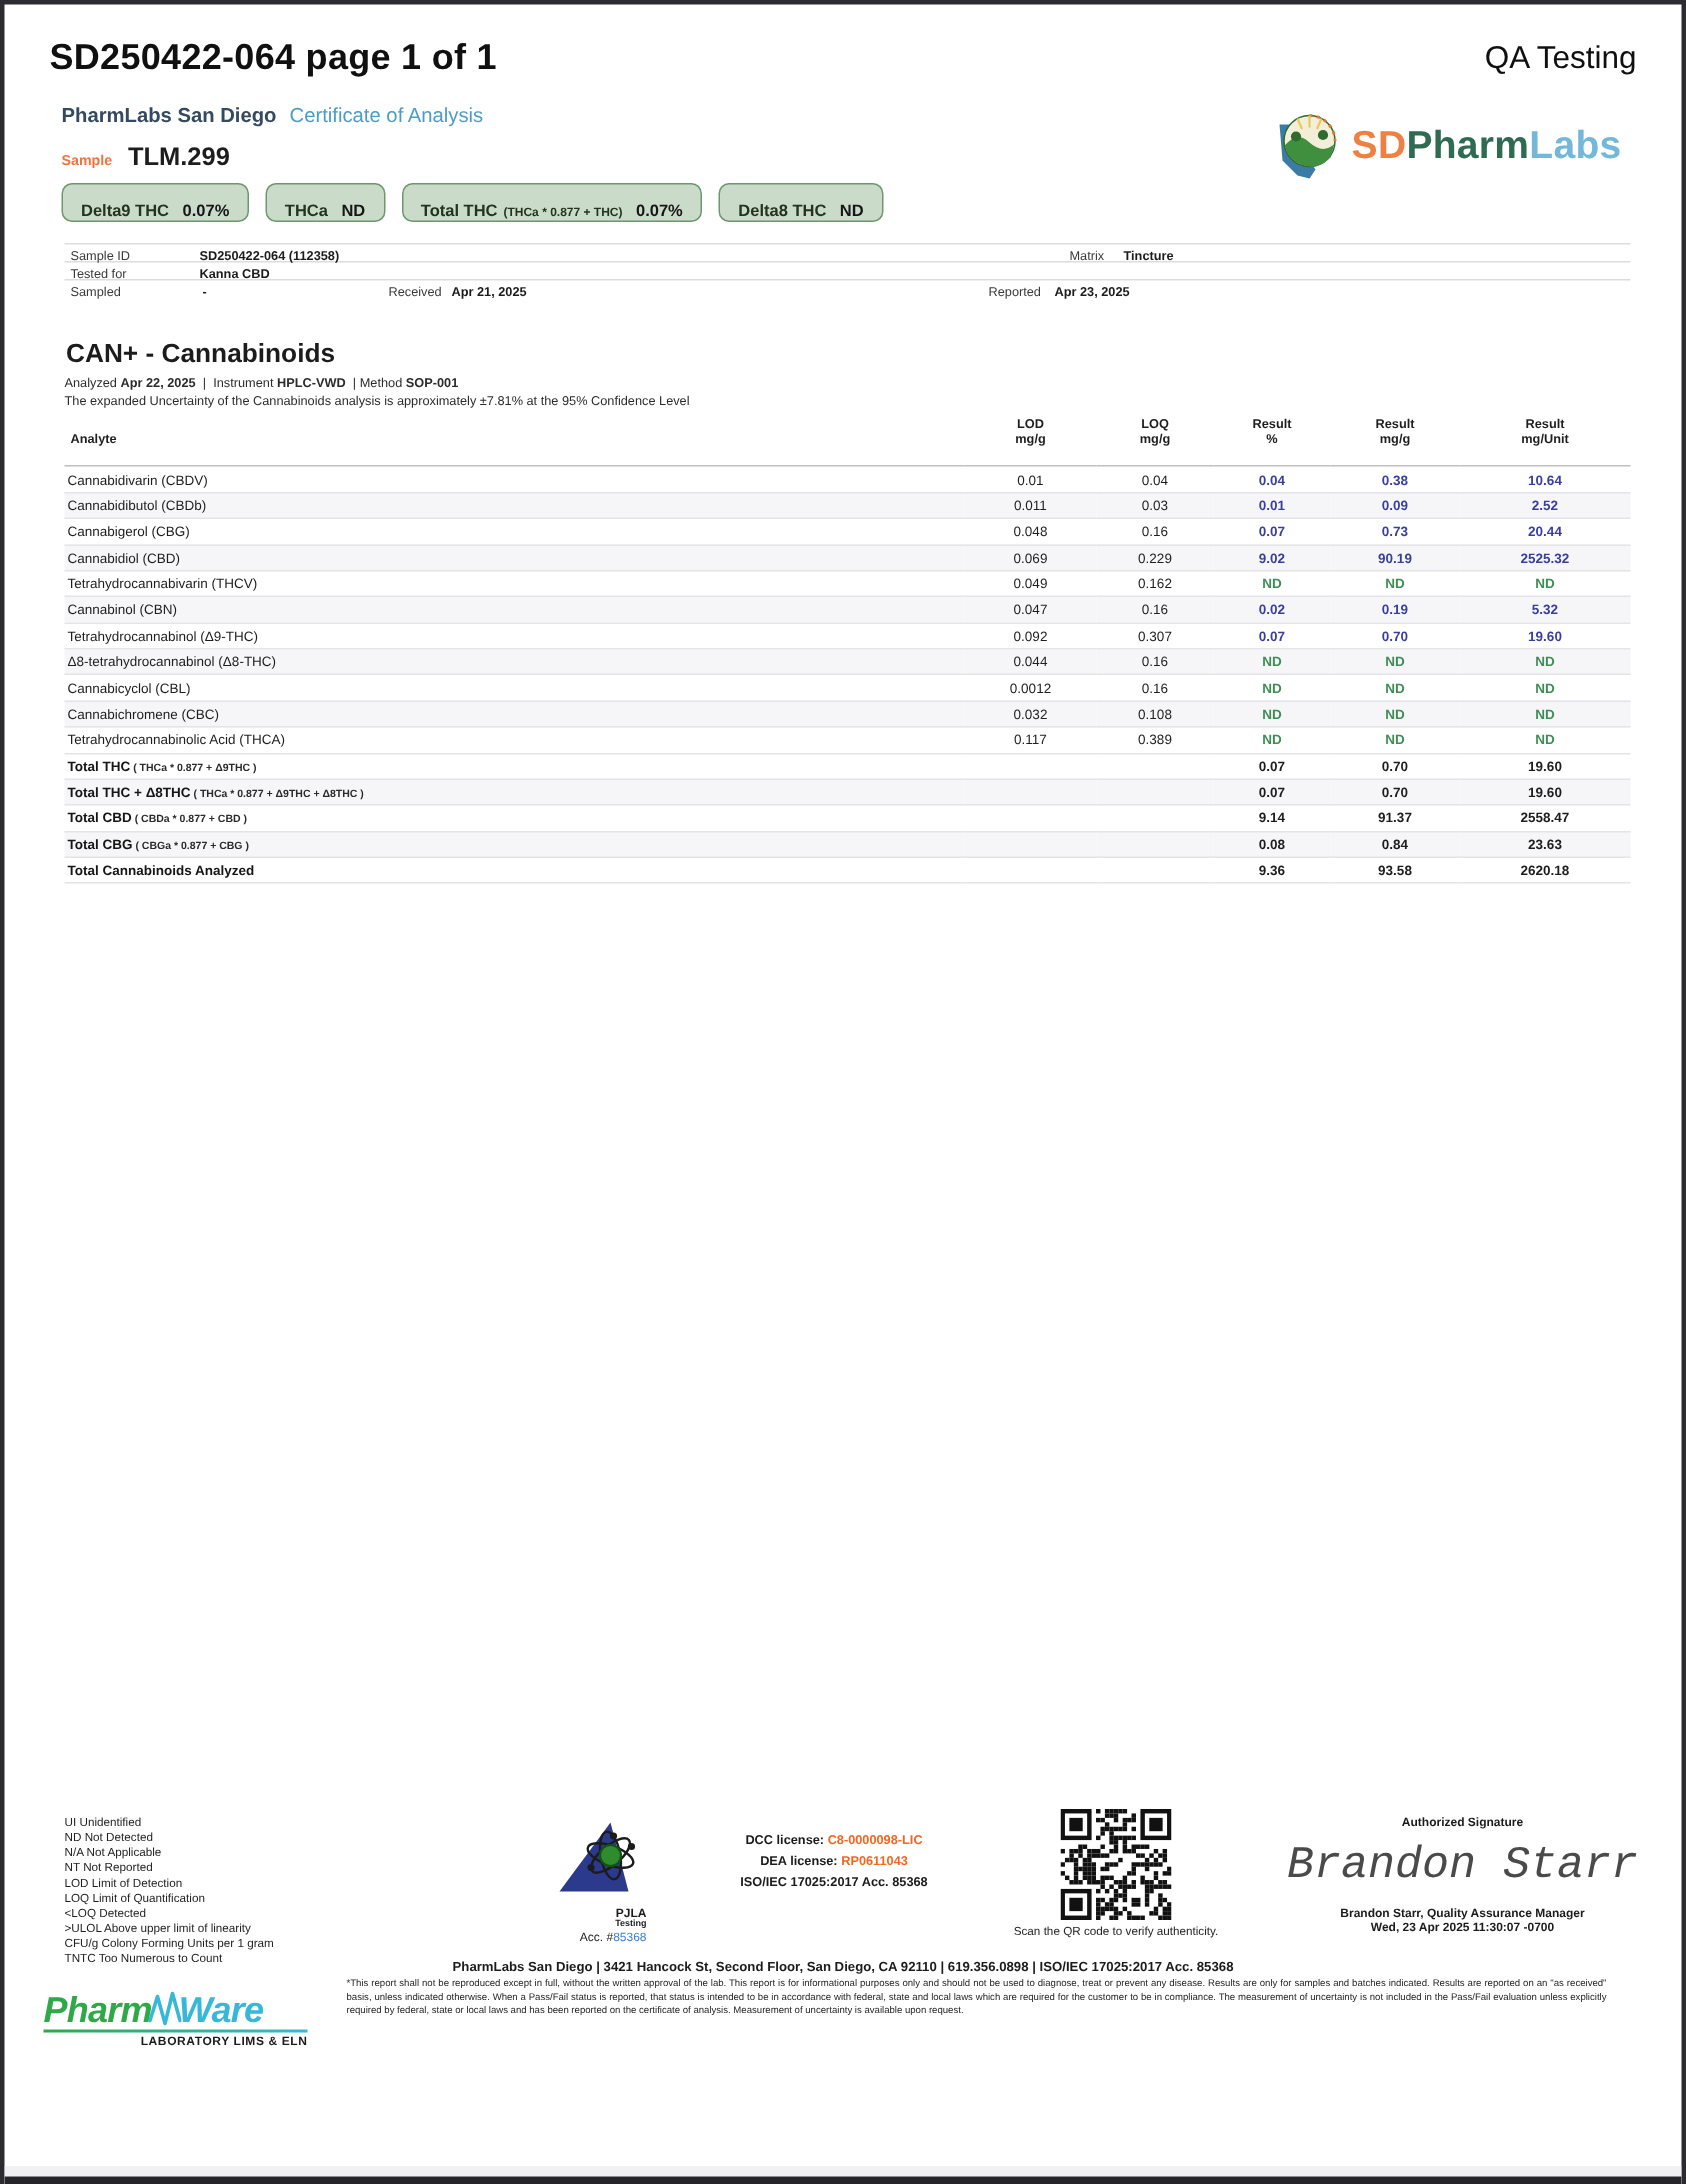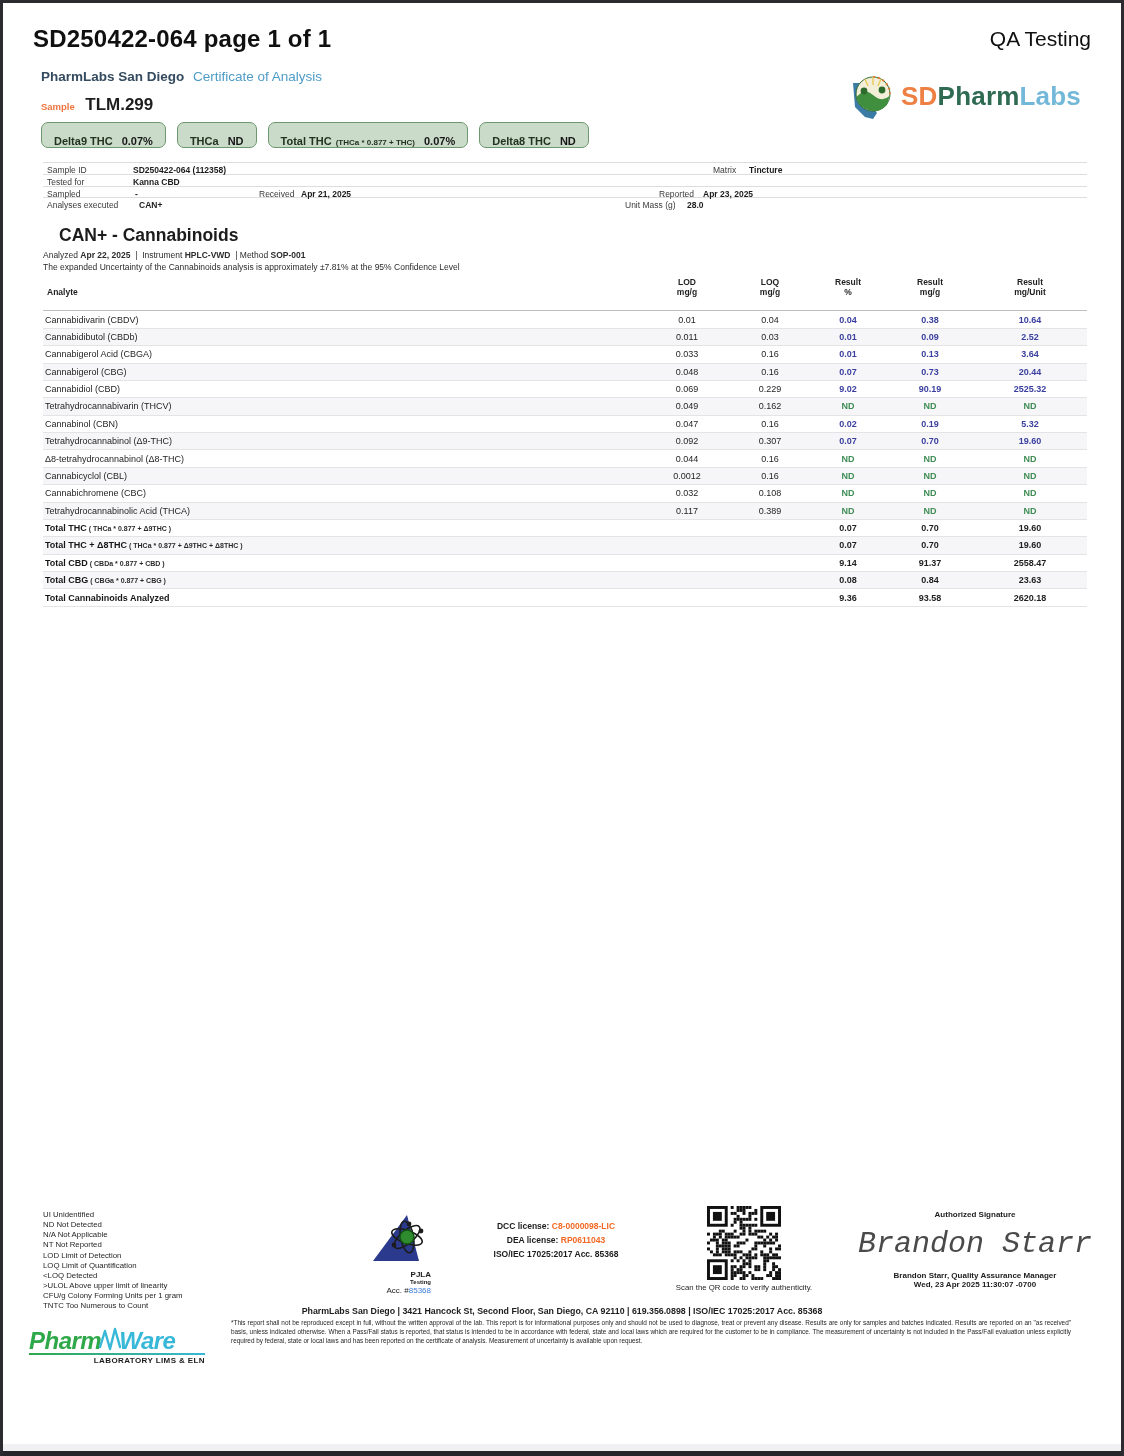--- a/index.html
+++ b/index.html
@@ -41,21 +41,21 @@
 
   
   .info { left:40px; top:159px; width:1044px; border-top:1px solid #ddd; font-size:8.5px; }
   .info-row { position:relative; height:11.8px; border-bottom:1px solid #ddd; }
   .info-row:last-child { border-bottom:none; }
   .info-row span { position:absolute; top:2px; white-space:nowrap; }
   .i-label { color:#3a3a3a; }
   .i-value { font-weight:700; color:#1c1c1c; }
 
   
-  .section-title { left:56px; top:222px; font-size:17.5px; font-weight:600; color:#1c1c1c; }
+  .section-title { left:41px; top:222px; font-size:17.5px; font-weight:600; color:#1c1c1c; }
   .meta-line { left:40px; top:247px; font-size:8.5px; color:#2c2c2c; }
   .meta-line b { font-weight:700; }
   .uncertainty { left:40px; top:259px; font-size:8.5px; color:#2c2c2c; }
 
   
   .tbl { left:40px; top:271px; width:1044px; border-collapse:collapse; table-layout:fixed; }
   .tbl th {
     font-size:8.5px; font-weight:600; color:#1f1f1f; white-space:pre-line;
     border-bottom:1px solid #bfbfbf; padding:3px 2px 13px 2px; vertical-align:bottom; line-height:1.2;
   }
@@ -167,26 +167,20 @@
       <span class="i-label" style="left:4px">Tested for</span>
       <span class="i-value" style="left:90px">Kanna CBD</span>
     </div>
     <div class="info-row">
       <span class="i-label" style="left:4px">Sampled</span>
       <span class="i-value" style="left:92px">-</span>
       <span class="i-label" style="left:216px">Received</span>
       <span class="i-value" style="left:258px">Apr 21, 2025</span>
       <span class="i-label" style="left:616px">Reported</span>
       <span class="i-value" style="left:660px">Apr 23, 2025</span>
-    </div>
-    <div class="info-row">
-      <span class="i-label" style="left:4px">Analyses executed</span>
-      <span class="i-value" style="left:96px">CAN+</span>
-      <span class="i-label" style="left:582px">Unit Mass (g)</span>
-      <span class="i-value" style="left:644px">28.0</span>
     </div>
   </div>
 
   <div class="abs section-title">CAN+ - Cannabinoids</div>
 
   <div class="abs meta-line">
     <span>Analyzed</span>
     <b>Apr 22, 2025</b>
     &nbsp;<span>|</span>&nbsp;
     <span>Instrument</span>
@@ -231,28 +225,20 @@
           <td class="td-num val-blue">0.38</td>
           <td class="td-num val-blue">10.64</td>
         </tr>
         <tr>
           <td class="td-analyte">Cannabidibutol (CBDb)</td>
           <td class="td-num">0.011</td>
           <td class="td-num">0.03</td>
           <td class="td-num val-blue">0.01</td>
           <td class="td-num val-blue">0.09</td>
           <td class="td-num val-blue">2.52</td>
-        </tr>
-        <tr>
-          <td class="td-analyte">Cannabigerol Acid (CBGA)</td>
-          <td class="td-num">0.033</td>
-          <td class="td-num">0.16</td>
-          <td class="td-num val-blue">0.01</td>
-          <td class="td-num val-blue">0.13</td>
-          <td class="td-num val-blue">3.64</td>
         </tr>
         <tr>
           <td class="td-analyte">Cannabigerol (CBG)</td>
           <td class="td-num">0.048</td>
           <td class="td-num">0.16</td>
           <td class="td-num val-blue">0.07</td>
           <td class="td-num val-blue">0.73</td>
           <td class="td-num val-blue">20.44</td>
         </tr>
         <tr>

